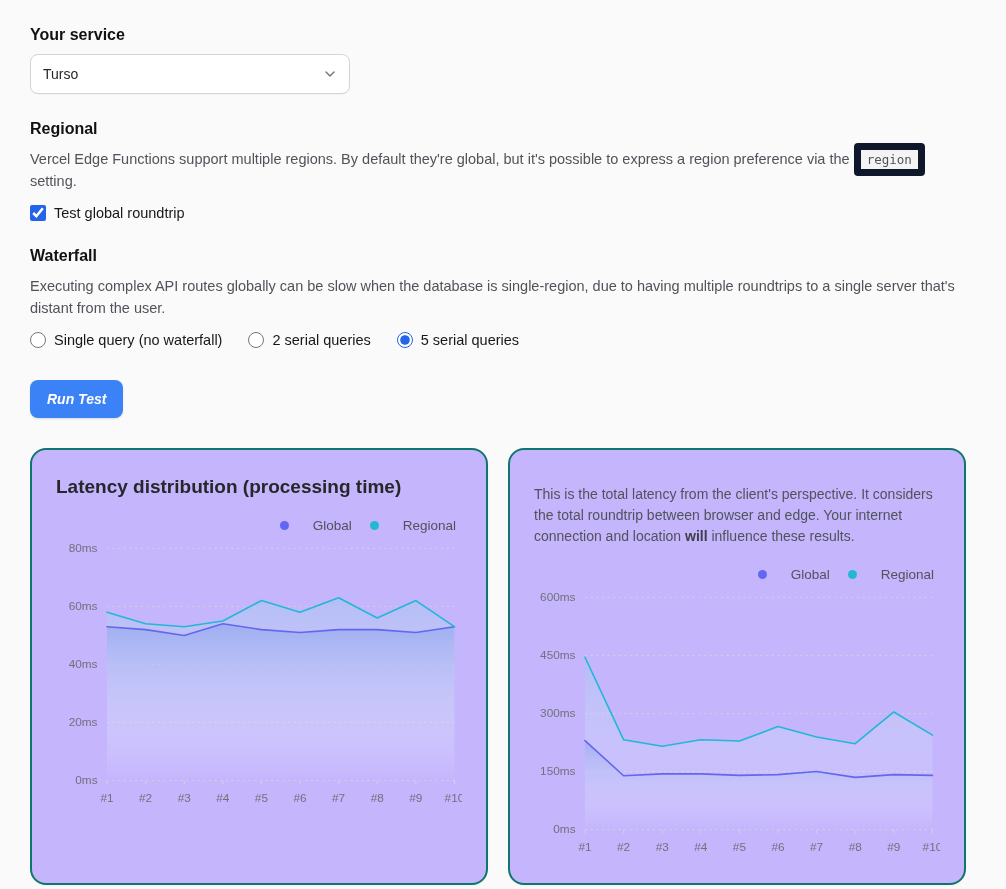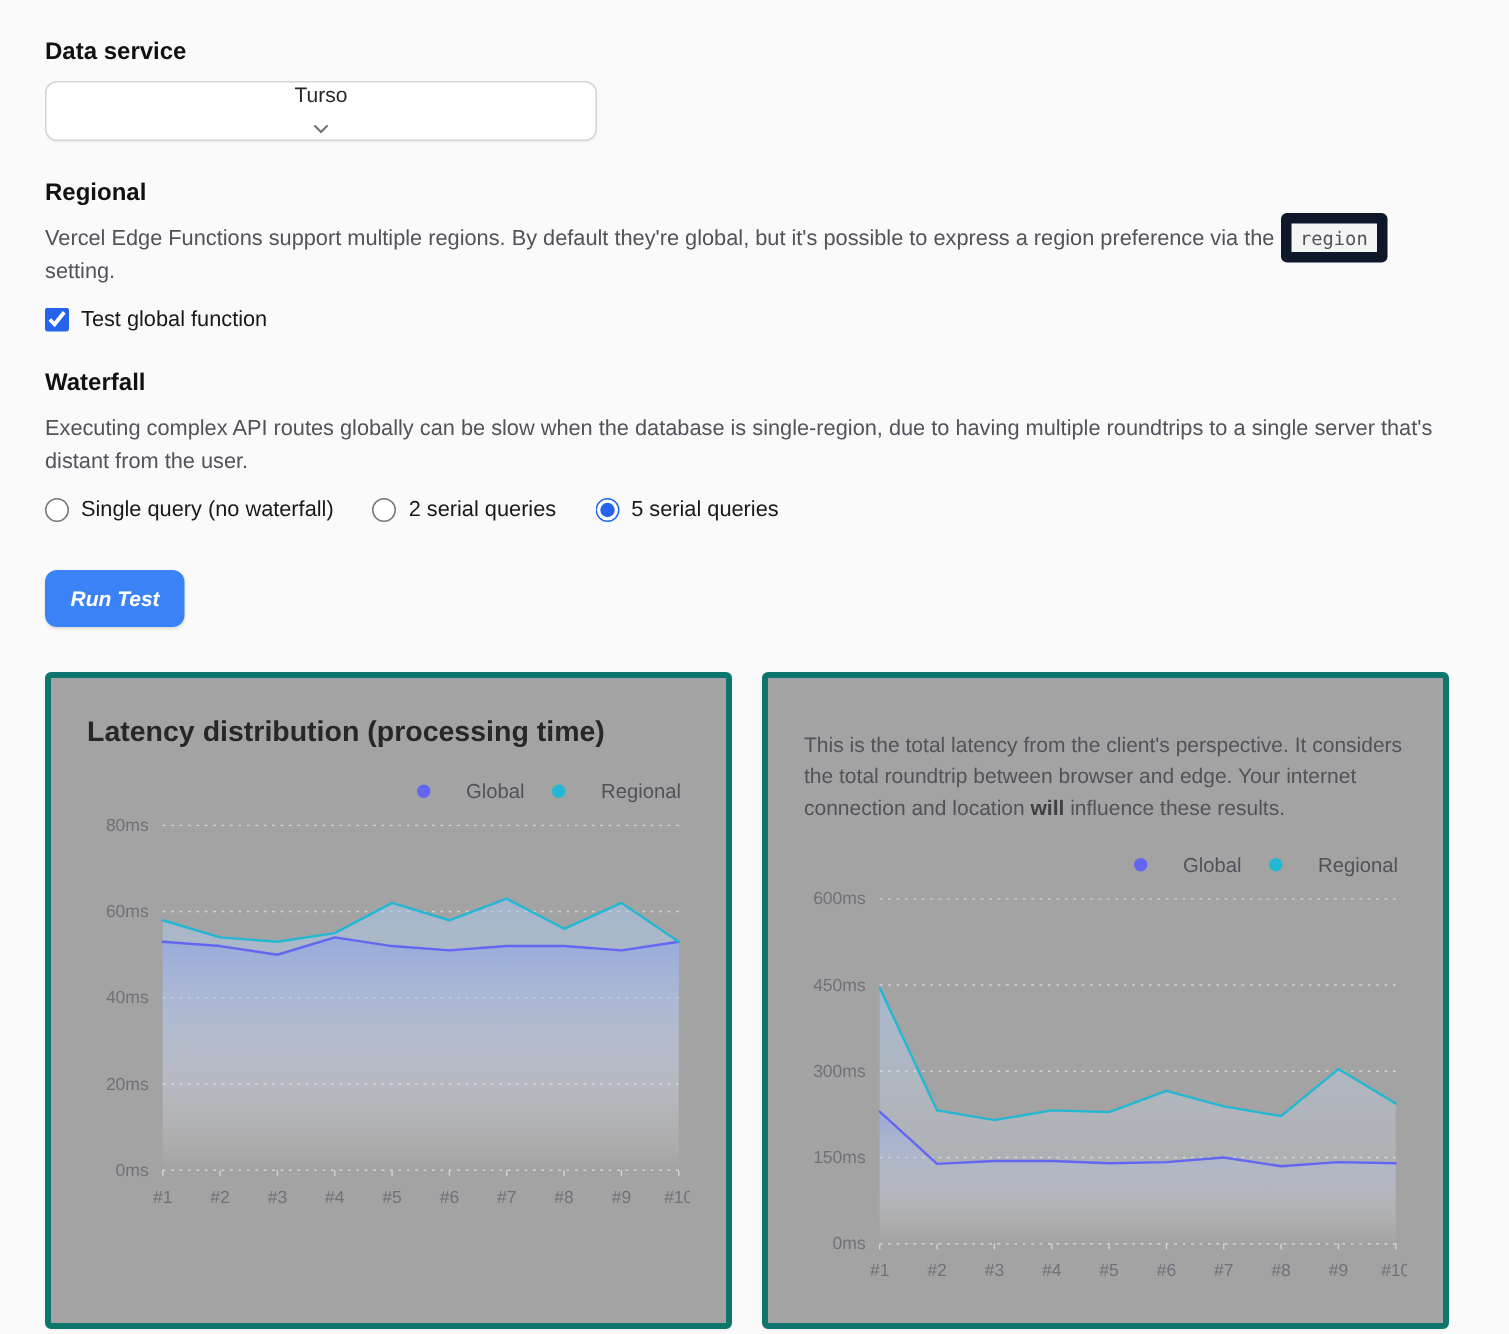--- a/index.html
+++ b/index.html
@@ -9,26 +9,25 @@
     font-family:"Liberation Sans", sans-serif;
     color:#18181b;
     -webkit-font-smoothing:antialiased;
   }
   .page { width:1006px; min-height:889px; padding:26px 40px 40px 30px; }
 
   h2.section-heading { font-size:16px; font-weight:700; margin:0 0 10px 0; color:#111113; }
   .section { margin-bottom:26px; }
 
   .select {
-    width:368px; height:40px; background:#fff;
+    width:320px; height:40px; background:#fff;
     border:1px solid #d4d4d8; border-radius:8px;
     display:flex; align-items:center; justify-content:space-between;
     padding:0 12px; font-size:14px; color:#27272a; cursor:pointer;
     box-shadow:0 1px 1px rgba(0,0,0,0.03);
-    flex-direction:column;
   }
   .select .chev { color:#71717a; display:flex; }
 
   p.desc { margin:0 0 12px 0; font-size:14.5px; color:#52525b; line-height:1.55; max-width:960px; }
   code.chip {
     font-family:"DejaVu Sans Mono", monospace; font-size:12.5px;
     background:#f4f4f5; border:7px solid #0f172a; border-radius:4px;
     padding:2px 6px; color:#52525b;
   }
 
@@ -45,21 +44,21 @@
     background:#3b82f6; color:#fff; border:none; border-radius:8px;
     padding:11px 17px; font-size:14px; font-weight:600; cursor:pointer;
     font-family:"Liberation Sans", sans-serif;
     box-shadow:0 1px 2px rgba(0,0,0,0.12);
     margin:6px 0 30px 0;
     font-style:italic;
   }
 
   .cards { display:grid; grid-template-columns:1fr 1fr; gap:20px; }
   .card {
-    background:#a3a3a3; border:4px solid #0f766e; border-radius:4px;
+    background:#c4b5fd; border:2px solid #0f766e; border-radius:16px;
     padding:26px 24px 14px 24px;
     box-shadow:0 1px 2px rgba(0,0,0,0.03);
   }
   .card-title { margin:0; font-size:19px; font-weight:600; color:#27272a; }
   .card-desc { margin:8px 0 0 0; font-size:14px; color:#52525b; line-height:1.5; }
   .card-desc b { color:#3f3f46; }
 
   .legend { display:flex; justify-content:flex-end; gap:18px; margin:20px 6px 4px 0; font-size:13.5px; color:#52525b; }
   .legend-item { display:flex; align-items:center; gap:24px; }
   .legend .dot { width:9px; height:9px; border-radius:50%; display:inline-block; }
@@ -67,39 +66,39 @@
   .chart { width:100%; height:auto; display:block; margin-top:4px; }
   .chart text { font-family:"Liberation Sans", sans-serif; }
 </style>
 </head>
 <body>
 
 <div class="page">
 
   
   <div class="section">
-    <h2 class="section-heading">Data service</h2>
+    <h2 class="section-heading">Your service</h2>
     <div class="select">
       <span>Turso</span>
       <span class="chev">
         <svg width="14" height="14" viewBox="0 0 14 14" fill="none">
             <path d="M3 5l4 4 4-4" stroke="currentColor" stroke-width="1.4" stroke-linecap="round" stroke-linejoin="round"></path>
           </svg>
       </span>
     </div>
   </div>
 
   
   <div class="section">
     <h2 class="section-heading">Regional</h2>
     <p class="desc"><span>Vercel Edge Functions support multiple regions. By default they're global, but it's possible to express a region preference via the </span><code class="chip">region</code><span> setting.</span></p>
     <div class="check-row">
       <label>
         <input type="checkbox" checked="" style="">
-        <span>Test global function</span>
+        <span>Test global roundtrip</span>
       </label>
     </div>
   </div>
 
   
   <div class="section">
     <h2 class="section-heading">Waterfall</h2>
     <p class="desc">Executing complex API routes globally can be slow when the database is single-region, due to having multiple roundtrips to a single server that's distant from the user.</p>
     <div class="radio-row">
       <label>

